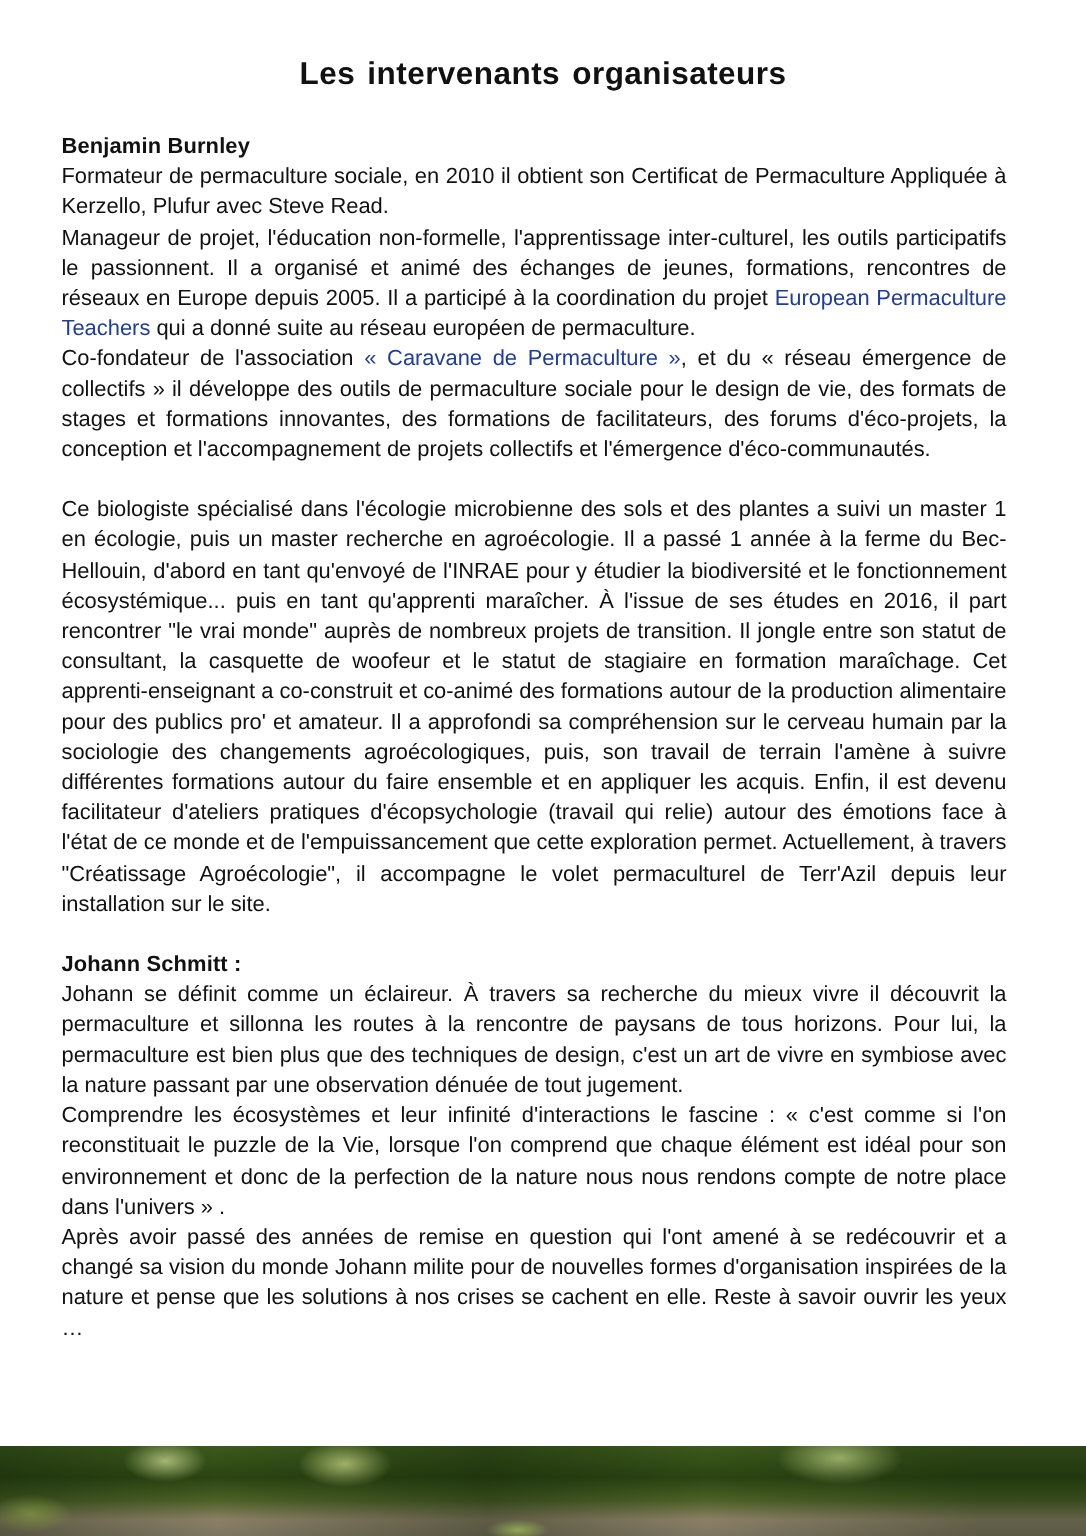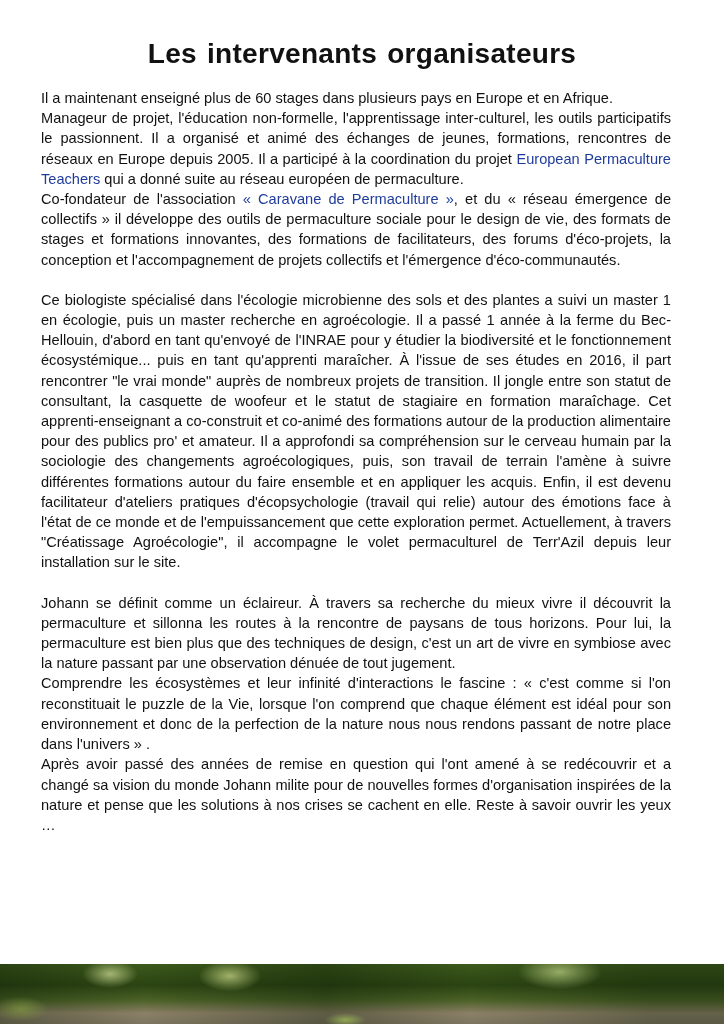--- a/index.html
+++ b/index.html
@@ -3,21 +3,21 @@
 <meta charset="utf-8">
 <style>
   html, body { margin: 0; padding: 0; }
   body {
     width: 724px; height: 1024px; position: relative; overflow: hidden;
     background: #ffffff; color: #111;
     font-family: "Liberation Sans", sans-serif;
   }
   .page-title {
     position: absolute; left: 0; right: 0; top: 38px;
-    text-align: center; font-weight: bold; font-size: 28px; letter-spacing: 0.3px;
+    text-align: center; font-weight: bold; font-size: 21px; letter-spacing: 0.3px;
     word-spacing: 2px;
   }
   .content {
     position: absolute; left: 41px; width: 630px; top: 88px;
     font-size: 14.6px; line-height: 20.2px;
   }
   .section { margin-bottom: 20px; }
   .name { font-weight: bold; font-size: 14.6px; letter-spacing: 0.1px; }
   .p { text-align: justify; margin: 0; }
   .p.left { text-align: left; }
@@ -38,29 +38,31 @@
   }
 </style>
 </head>
 <body>
 
 <div class="page-title">Les intervenants organisateurs</div>
 
 <div class="content">
 
   <div class="section">
-    <p class="p left">Il a maintenant enseigné plus de 60 stages dans plusieurs pays en Europe et en Afrique.</p>
+    <div class="name">Benjamin Burnley</div>
+    <p class="p">Formateur de permaculture sociale, en 2010 il obtient son Certificat de Permaculture Appliquée à Kerzello, Plufur avec Steve Read.</p>
     <p class="p"><span>Manageur de projet, l'éducation non-formelle, l'apprentissage inter-culturel, les outils participatifs le passionnent. Il a organisé et animé des échanges de jeunes, formations, rencontres de réseaux en Europe depuis 2005. Il a participé à la coordination du projet </span><a class="link" style="color: rgb(31, 60, 155);">European Permaculture Teachers</a><span> qui a donné suite au réseau européen de permaculture.</span></p>
     <p class="p"><span>Co-fondateur de l'association  </span><a class="link" style="color: rgb(31, 60, 155);">« Caravane de Permaculture »</a><span>, et du « réseau émergence de collectifs » il développe des outils de permaculture sociale pour le design de vie, des formats de stages et formations innovantes, des formations de facilitateurs, des forums d'éco-projets, la conception et l'accompagnement de projets collectifs et l'émergence d'éco-communautés.</span></p>
   </div>
 
   <div class="section">
     <p class="p">Ce biologiste spécialisé dans l'écologie microbienne des sols et des plantes a suivi un master 1 en écologie, puis un master recherche en agroécologie. Il a passé 1 année à la ferme du Bec-Hellouin, d'abord en tant qu'envoyé de l'INRAE pour y étudier la biodiversité et le fonctionnement écosystémique... puis en tant qu'apprenti maraîcher. À l'issue de ses études en 2016, il part rencontrer "le vrai monde" auprès de nombreux projets de transition. Il jongle entre son statut de consultant, la casquette de woofeur et le statut de stagiaire en formation maraîchage. Cet apprenti-enseignant a co-construit et co-animé des formations autour de la production alimentaire pour des publics pro' et amateur. Il a approfondi sa compréhension sur le cerveau humain par la sociologie des changements agroécologiques, puis, son travail de terrain l'amène à suivre différentes formations autour du faire ensemble et en appliquer les acquis. Enfin, il est devenu facilitateur d'ateliers pratiques d'écopsychologie (travail qui relie) autour des émotions face à l'état de ce monde et de l'empuissancement que cette exploration permet. Actuellement, à travers "Créatissage Agroécologie", il accompagne le volet permaculturel de Terr'Azil depuis leur installation sur le site.</p>
   </div>
 
   <div class="section">
+    <div class="name">Johann Schmitt :</div>
     <p class="p">Johann se définit comme un éclaireur. À travers sa recherche du mieux vivre il découvrit la permaculture et sillonna les routes à la rencontre de paysans de tous horizons. Pour lui, la permaculture est bien plus que des techniques de design, c'est un art de vivre en symbiose avec la nature passant par une observation dénuée de tout jugement.</p>
-    <p class="p">Comprendre les écosystèmes et leur infinité d'interactions le fascine : « c'est comme si l'on reconstituait le puzzle de la Vie, lorsque l'on comprend que chaque élément est idéal pour son environnement et donc de la perfection de la nature nous nous rendons passant de notre place dans l'univers » .</p>
+    <p class="p">Comprendre les écosystèmes et leur infinité d'interactions le fascine : « c'est comme si l'on reconstituait le puzzle de la Vie, lorsque l'on comprend que chaque élément est idéal pour son environnement et donc de la perfection de la nature nous nous rendons compte de notre place dans l'univers » .</p>
     <p class="p">Après avoir passé des années de remise en question qui l'ont amené à se redécouvrir et a changé sa vision du monde Johann milite pour de nouvelles formes d'organisation inspirées de la nature et pense que les solutions à nos crises se cachent en elle. Reste à savoir ouvrir les yeux …</p>
   </div>
 </div>
 
 <div class="footer-image" title="blurred green forest foliage photo"></div>
 
 </body></html>

